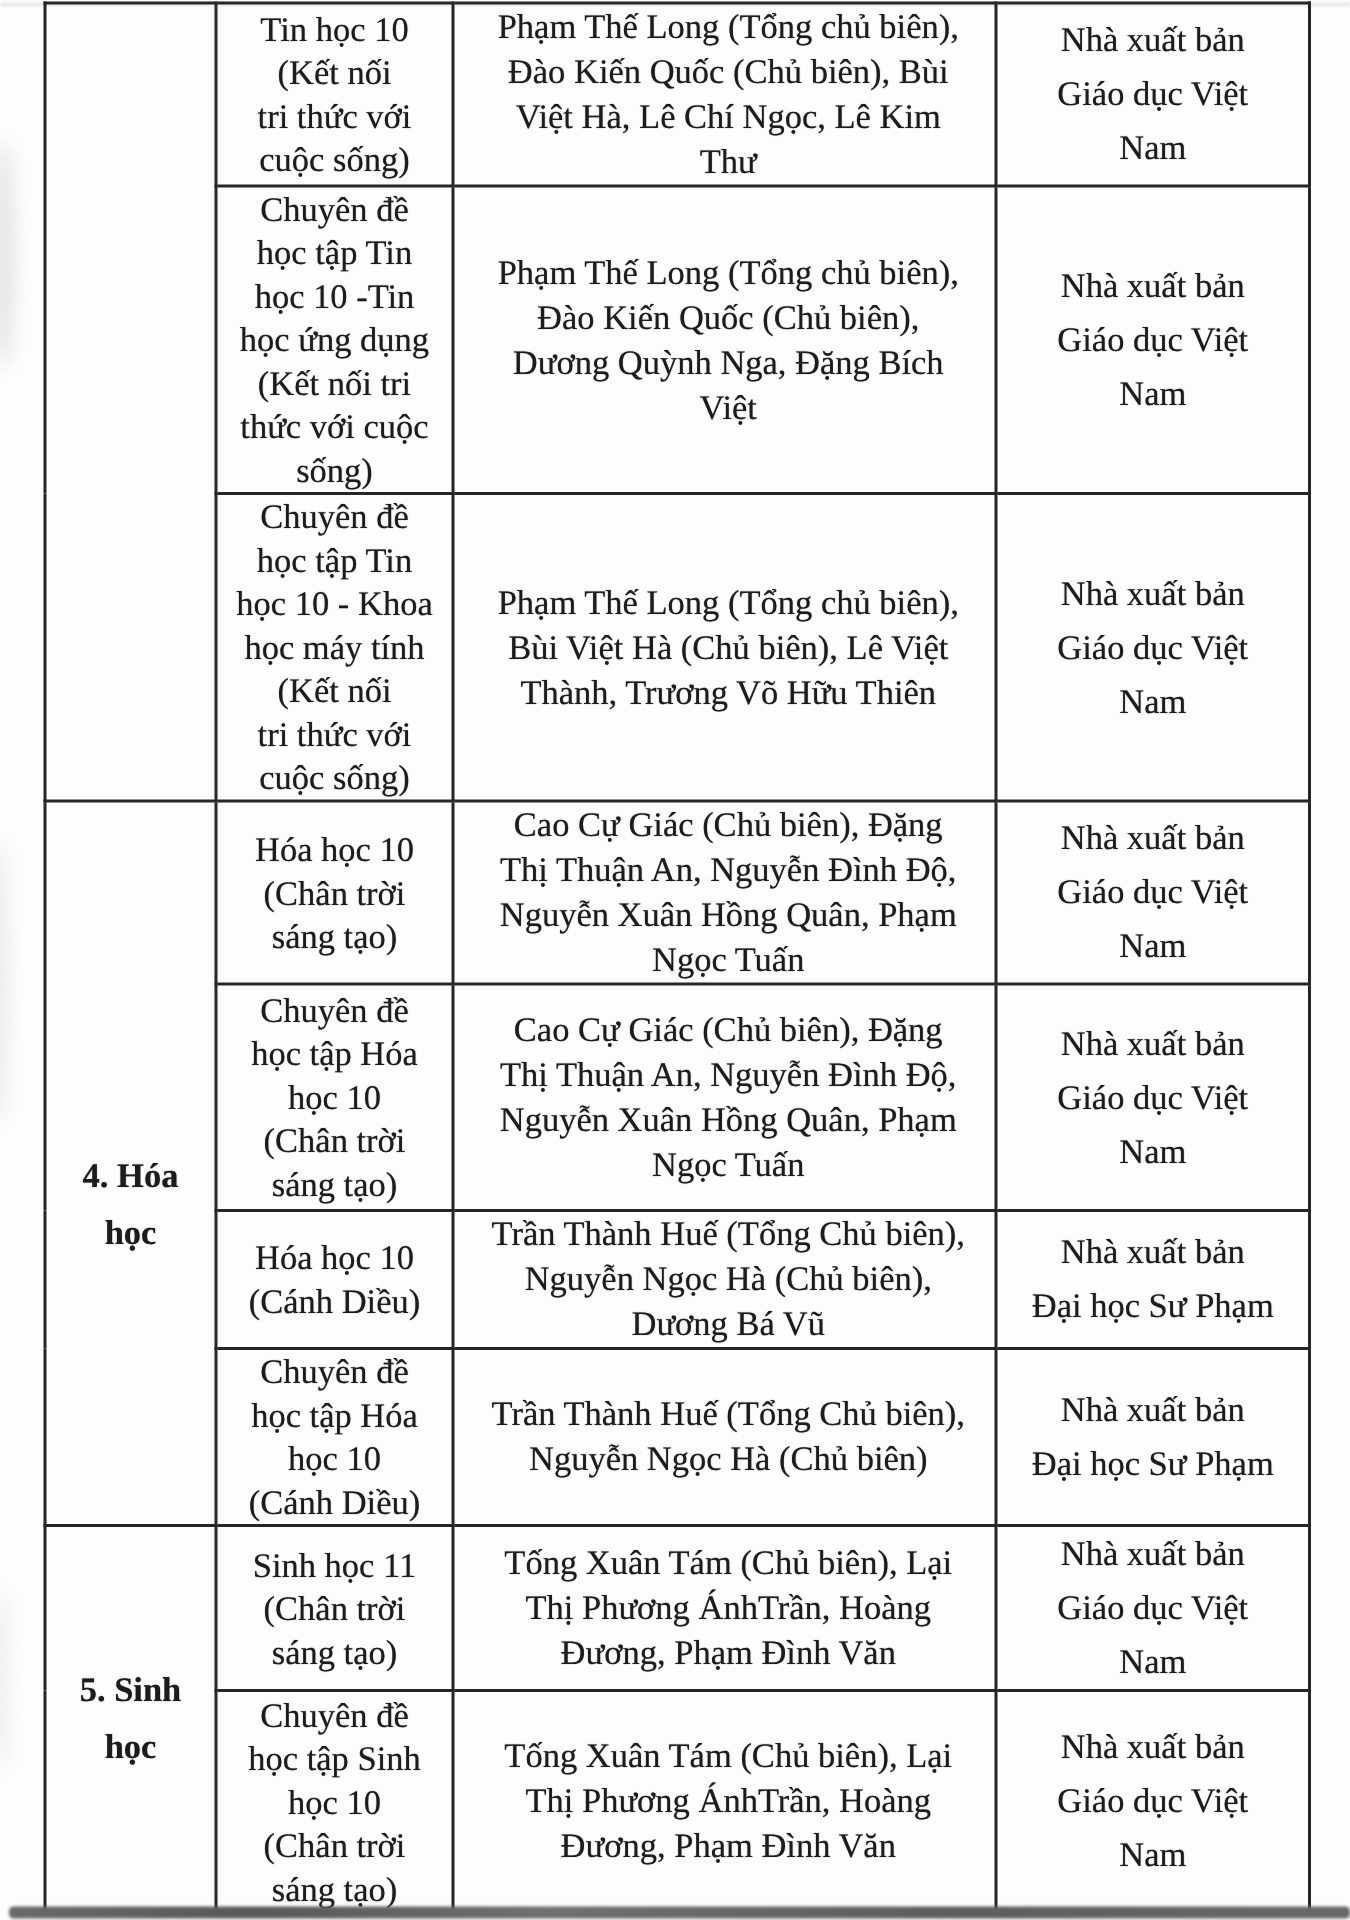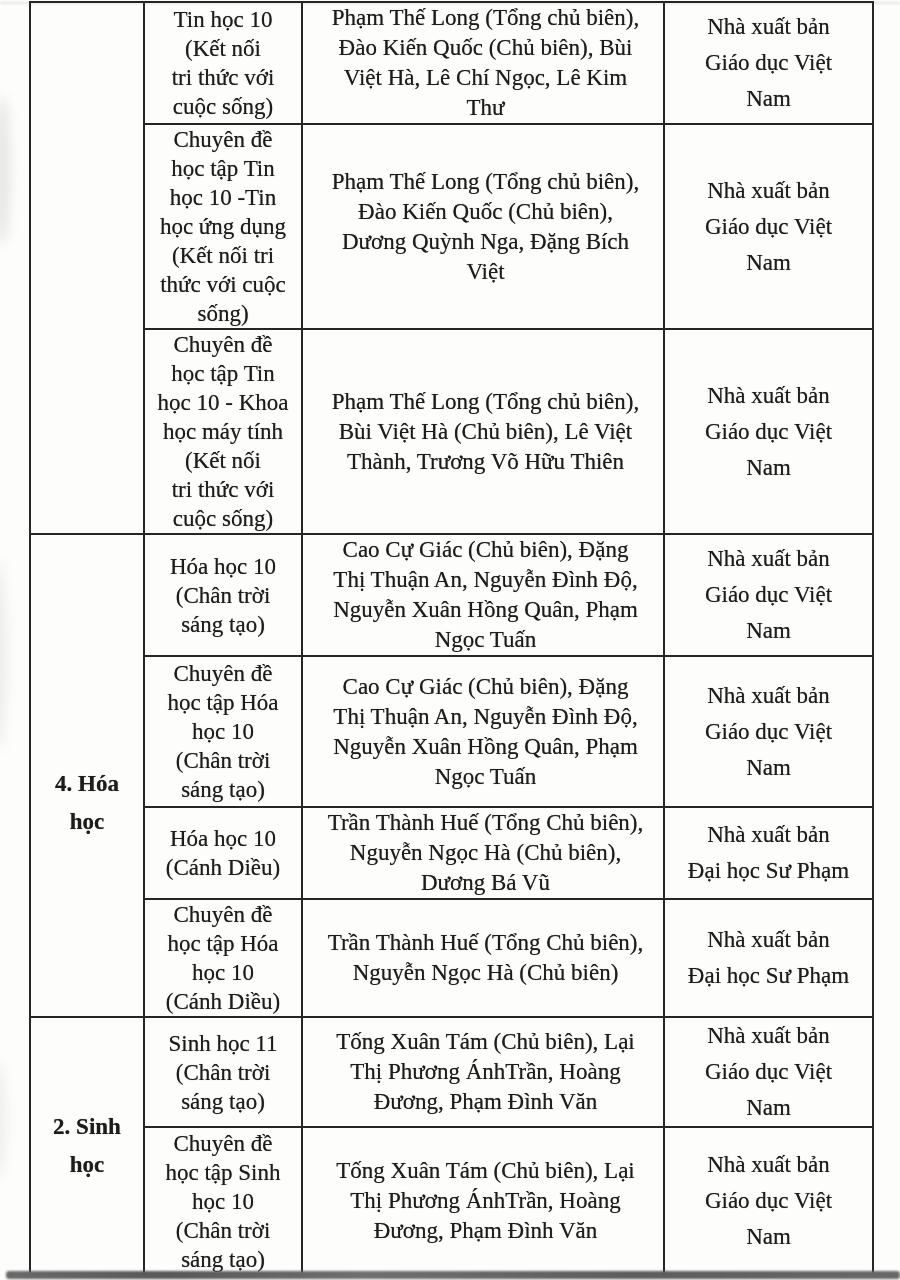--- a/index.html
+++ b/index.html
@@ -174,21 +174,21 @@
 học tập Hóa
 học 10
 (Cánh Diều)</td>
         <td class="authors">Trần Thành Huế (Tổng Chủ biên),
 Nguyễn Ngọc Hà (Chủ biên)</td>
         <td class="publisher">Nhà xuất bản
 Đại học Sư Phạm</td>
       </tr>
 
       <tr class="r8">
-        <td class="cat" rowspan="2">2. Sinh
+        <td class="cat" rowspan="2">5. Sinh
 học</td>
         <td class="title">Sinh học 11
 (Chân trời
 sáng tạo)</td>
         <td class="authors">Tống Xuân Tám (Chủ biên), Lại
 Thị Phương ÁnhTrần, Hoàng
 Đương, Phạm Đình Văn</td>
         <td class="publisher">Nhà xuất bản
 Giáo dục Việt Nam</td>
       </tr>

